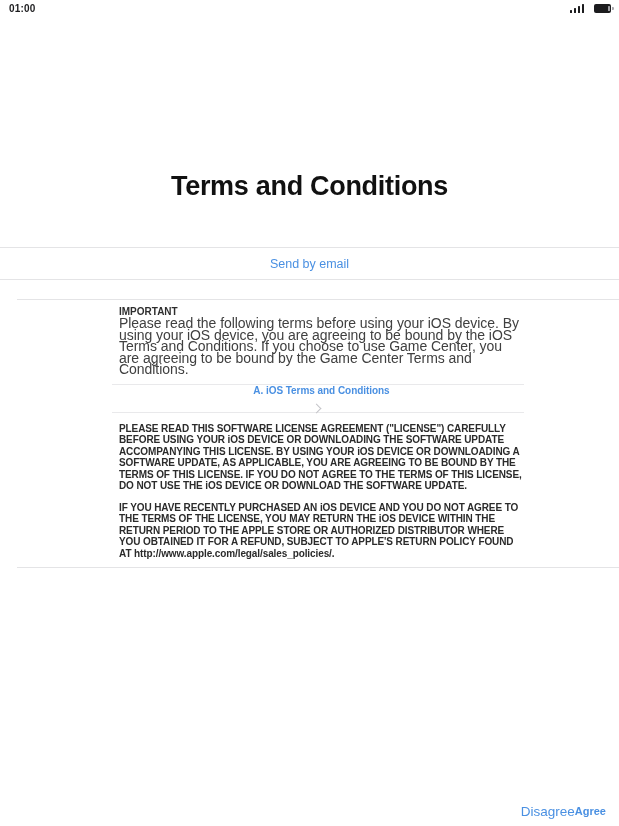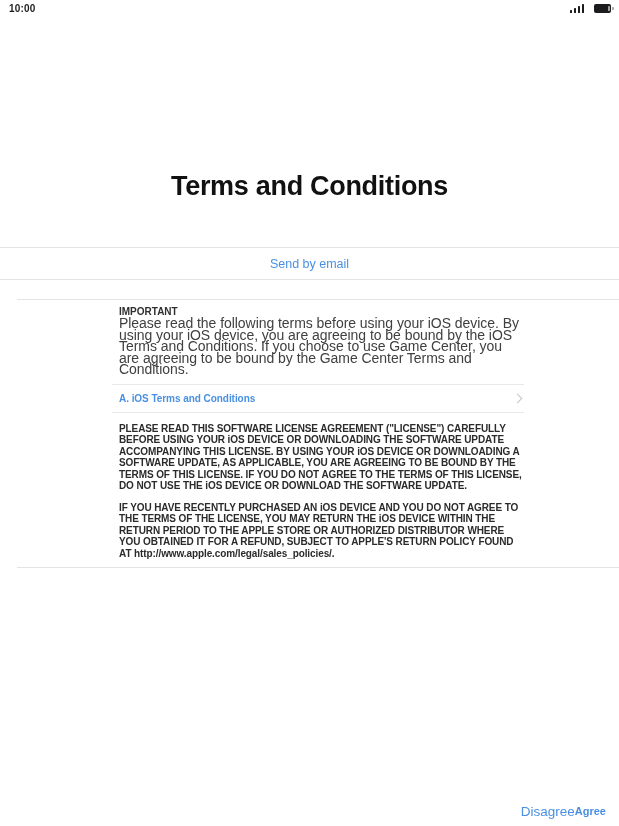--- a/index.html
+++ b/index.html
@@ -144,20 +144,21 @@
     margin-top: 8px;
     border-bottom: 1px solid #e9e9eb;
   }
   .link-row {
     border-top: 1px solid #e9e9eb;
     height: 27px;
     display: flex;
     align-items: center;
     justify-content: space-between;
     cursor: pointer;
+    flex-direction: column;
   }
   .link-row .link-label {
     font-size: 10px;
     font-weight: 700;
     color: #4a90e2;
     padding-left: 7px;
     letter-spacing: -0.05px;
   }
   .chevron {
     display: inline-block;
@@ -197,21 +198,21 @@
     font-size: 11px;
     font-weight: 600;
     color: #4a90e2;
     cursor: pointer;
   }
 </style>
 </head>
 <body>
 
 <div class="status-bar">
-  <span class="status-time">10:00</span>
+  <span class="status-time">01:00</span>
   <div class="status-right">
     <span class="signal">
         <i></i>
         <i></i>
         <i></i>
         <i></i>
       </span>
     <span class="battery"></span>
   </div>
 </div>

